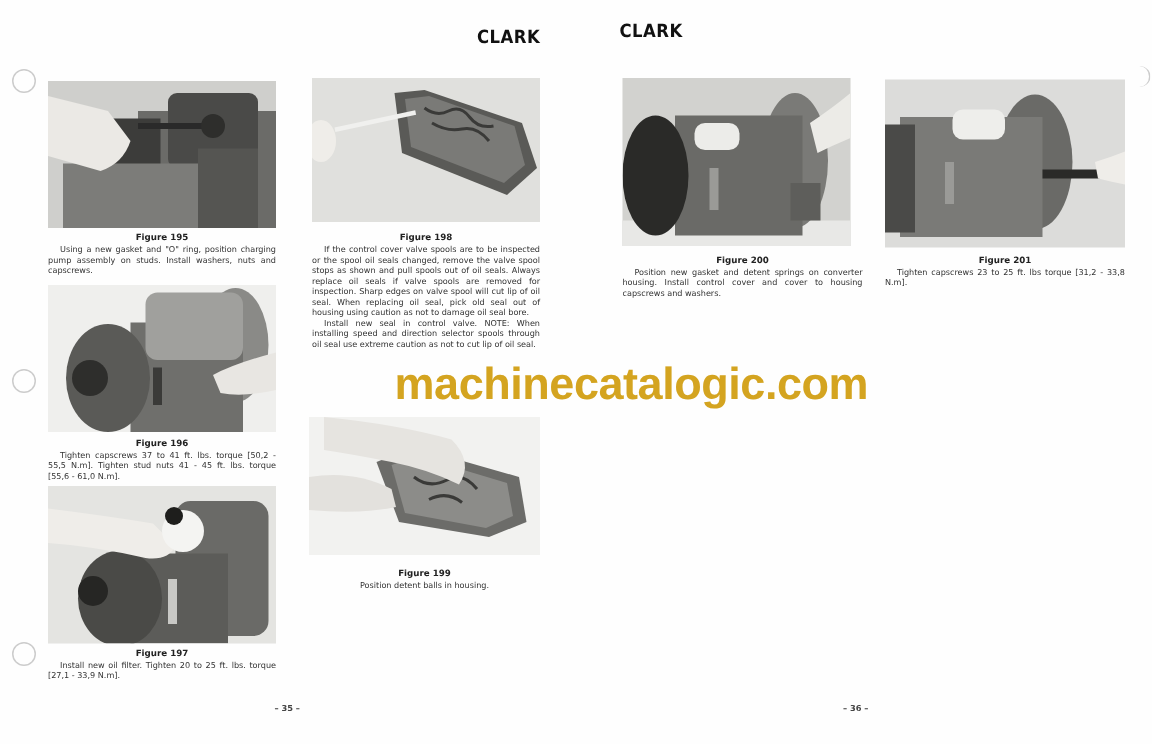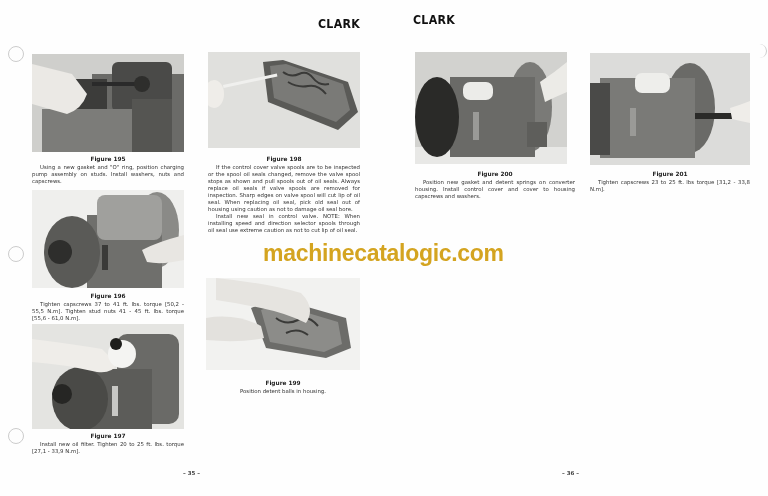--- a/index.html
+++ b/index.html
@@ -16,21 +16,21 @@
   }
   .photo svg { width:100%; height:100%; display:block; }
   .caption { position:absolute; font-size:5.4px; line-height:7px; color:#333; }
   .fig-title { text-align:center; font-weight:bold; font-size:5.8px; margin-bottom:1px; color:#222; }
   .fig-text { text-align:justify; text-indent:8px; }
   .fig-text.center { text-align:center; text-indent:0; }
   .fig-text p { margin:0; text-indent:8px; }
   .page-num { position:absolute; font-size:5.5px; color:#444; font-weight:bold; }
   .watermark {
     position:absolute; left:263px; top:240px; font-family:"Liberation Sans", sans-serif;
-    font-weight:bold; font-size:23px; color:#d4a420; letter-spacing:-0.3px;
+    font-weight:bold; font-size:30px; color:#d4a420; letter-spacing:-0.3px;
   }
   .scan-mark { position:absolute; border:1px solid #ccc; border-radius:50%; }
 </style>
 </head>
 <body>
 
 <div class="logo" style="left:318px; top:18px;">CLARK</div>
 <div class="logo" style="left:413px; top:14px;">CLARK</div>
 
 <div class="scan-mark" style="left:8px; top:46px; width:14px; height:14px;"></div>

